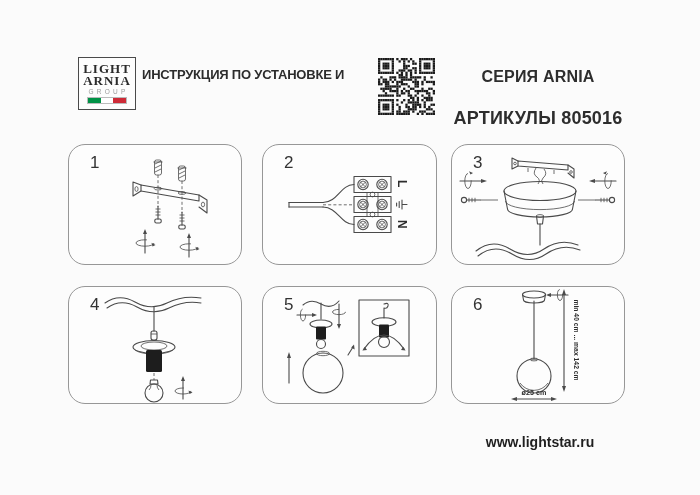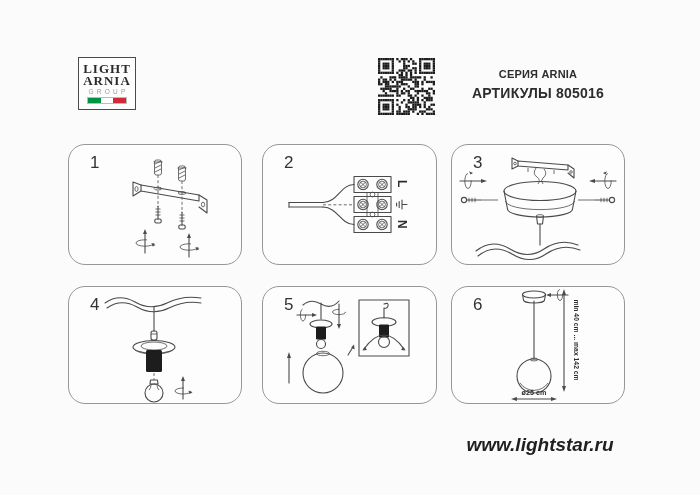--- a/index.html
+++ b/index.html
@@ -24,40 +24,40 @@
     padding-left:3px;
   }
   .logo-flag{display:flex;width:38px;height:5px;margin-top:2px;border:0.5px solid #bbb;}
   .logo-flag span{flex:1;}
   .title{
     position:absolute;left:142px;top:66px;width:250px;
     font-weight:bold;font-size:13px;line-height:18px;letter-spacing:-0.2px;color:#2c2c2c;
   }
   .qr{position:absolute;left:378px;top:58px;width:57px;height:57px;}
   .series-block{position:absolute;left:438px;top:68px;width:200px;text-align:center;}
-  .series-label{font-size:11px;font-weight:bold;letter-spacing:0.2px;}
-  .article-label{font-size:14px;font-weight:bold;margin-top:5px;letter-spacing:0.2px;}
+  .series-label{font-size:16px;font-weight:bold;letter-spacing:0.2px;}
+  .article-label{font-size:18px;font-weight:bold;margin-top:22px;letter-spacing:0.2px;}
   
   .panel{
     position:absolute;border:1.2px solid #979797;border-radius:17px;background:#fdfdfd;
   }
   .panel svg{position:absolute;left:0;top:0;}
   .step-num{
     position:absolute;left:21px;top:8px;font-size:17px;color:#333;font-weight:400;
   }
   #p1{left:68px;top:144px;width:172px;height:119px;}
   #p2{left:262px;top:144px;width:173px;height:119px;}
   #p3{left:451px;top:144px;width:172px;height:119px;}
   #p4{left:68px;top:286px;width:172px;height:116px;}
   #p5{left:262px;top:286px;width:173px;height:116px;}
   #p6{left:451px;top:286px;width:172px;height:116px;}
   
   .website{
     position:absolute;left:440px;top:434px;width:200px;text-align:center;
-    font-weight:bold;font-size:19px;color:#1f1f1f;font-style:italic;
+    font-weight:bold;font-size:14px;color:#1f1f1f;
   }
   .line{stroke:#4a4a4a;stroke-width:1.1;fill:none;stroke-linecap:round;stroke-linejoin:round;}
   .thin{stroke:#4a4a4a;stroke-width:0.8;fill:none;}
   .dash{stroke:#4a4a4a;stroke-width:0.8;fill:none;stroke-dasharray:3 2.2;}
   .filldark{fill:#1d1d1d;stroke:none;}
   .ah{fill:#4a4a4a;stroke:none;}
   .svgtxt{font-family:"Liberation Sans",sans-serif;fill:#2d2d2d;}
 </style>
 </head>
 <body>
@@ -67,20 +67,21 @@
   <div class="logo-word">ARNIA</div>
   <div class="logo-group">GROUP</div>
   <div class="logo-flag">
     <span id="flag-g" style="background: rgb(0, 146, 70);"></span>
       <span id="flag-w" style="background: rgb(255, 255, 255);"></span>
       <span id="flag-r" style="background: rgb(206, 43, 55);"></span>
   </div>
 </div>
 
 <div class="title">
+  <div>ИНСТРУКЦИЯ ПО УСТАНОВКЕ И</div>
 </div>
 
 <div class="qr" id="qr"><svg width="57" height="57" viewBox="0 0 57 57">
       <rect x="0" y="0" width="2.28" height="2.28" fill="#1a1a1a"></rect>
       <rect x="2.28" y="0" width="2.28" height="2.28" fill="#1a1a1a"></rect>
       <rect x="4.56" y="0" width="2.28" height="2.28" fill="#1a1a1a"></rect>
       <rect x="6.84" y="0" width="2.28" height="2.28" fill="#1a1a1a"></rect>
       <rect x="9.12" y="0" width="2.28" height="2.28" fill="#1a1a1a"></rect>
       <rect x="11.399999999999999" y="0" width="2.28" height="2.28" fill="#1a1a1a"></rect>
       <rect x="13.68" y="0" width="2.28" height="2.28" fill="#1a1a1a"></rect>

